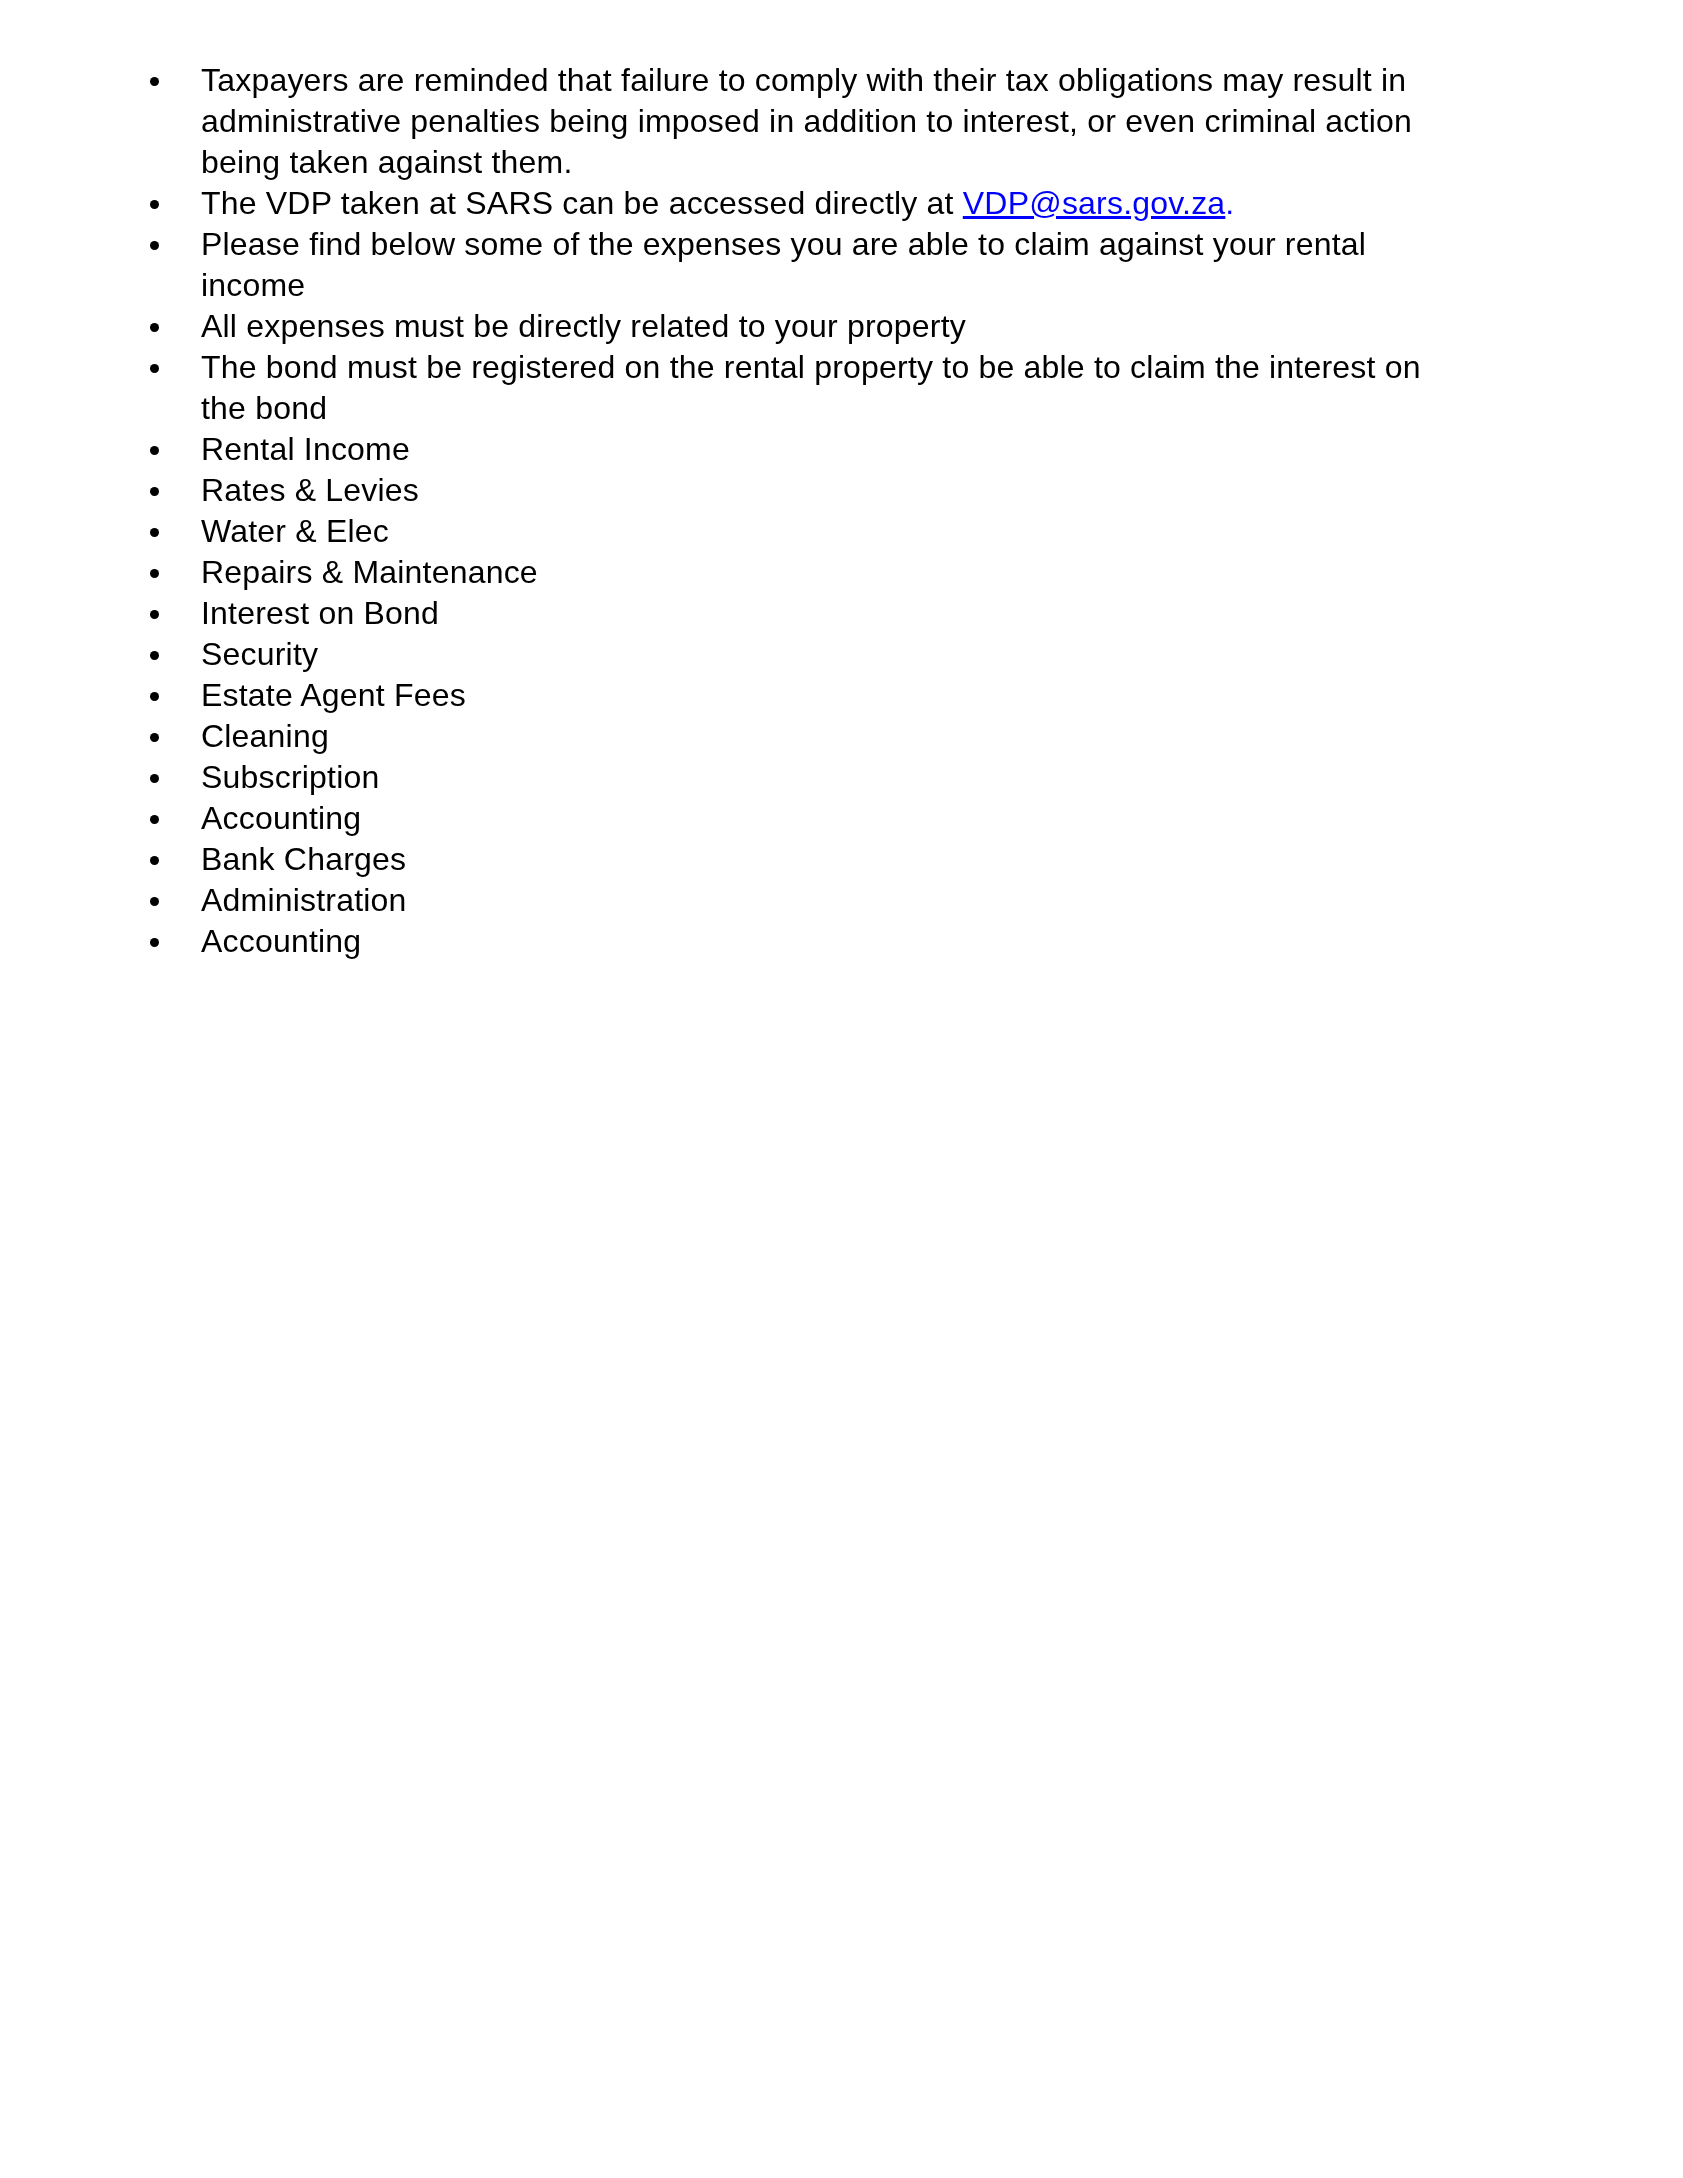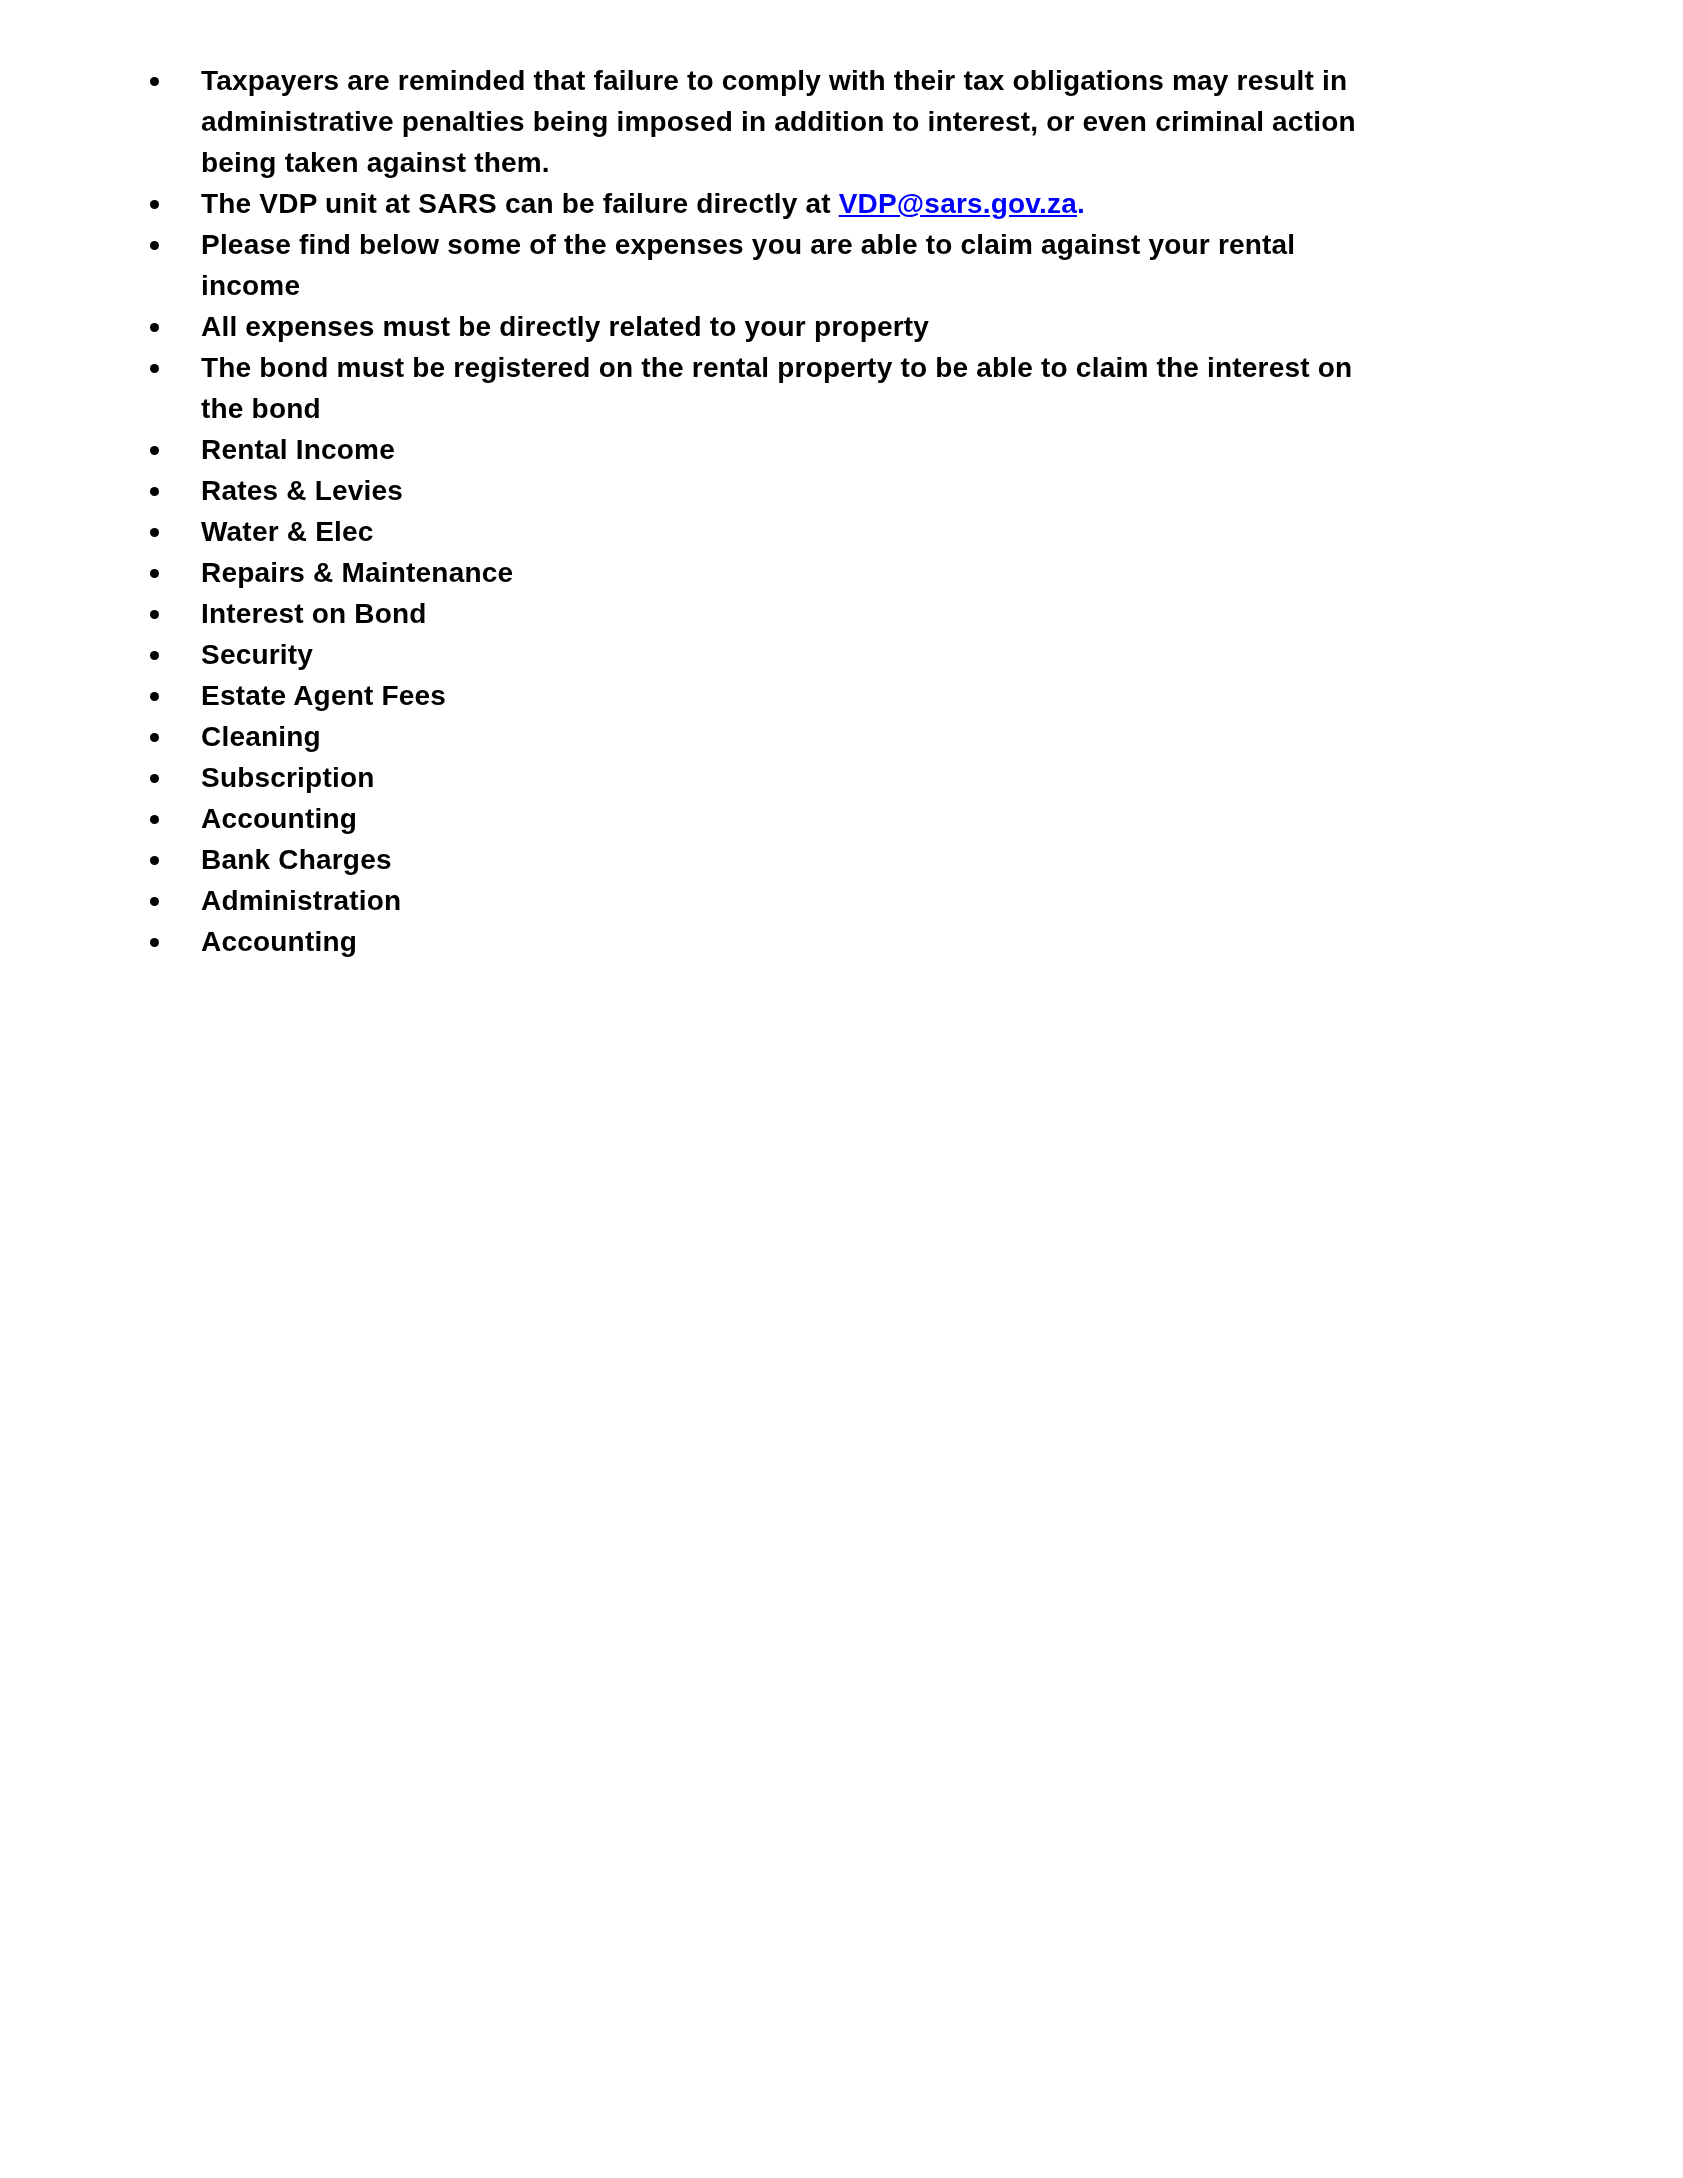--- a/index.html
+++ b/index.html
@@ -13,25 +13,24 @@
     height: 2178px;
     background: var(--page-bg);
     position: relative;
     overflow: hidden;
   }
   ul.bullet-list {
     margin: 0;
     padding: 60px 0 0 201px;
     list-style: none;
     font-family: "Liberation Sans", sans-serif;
-    font-size: 28px;
+    font-size: 32px;
     line-height: 41px;
     color: var(--text-color);
     letter-spacing: 0.2px;
-    font-weight: bold;
   }
   ul.bullet-list li {
     position: relative;
   }
   ul.bullet-list li::before {
     content: "";
     position: absolute;
     left: -51px;
     top: 17px;
     width: 9px;
@@ -54,21 +53,21 @@
 
 <div class="page">
   <ul class="bullet-list">
 
     <li>
       <span class="ln">Taxpayers are reminded that failure to comply with their tax obligations may result in</span>
       <span class="ln">administrative penalties being imposed in addition to interest, or even criminal action</span>
       <span class="ln">being taken against them.</span>
     </li>
 
-    <li><span class="seg">The VDP unit at SARS can be failure directly at </span><a class="email-link">VDP@sars.gov.za</a><span class="seg link-suffix">.</span></li>
+    <li><span class="seg">The VDP taken at SARS can be accessed directly at </span><a class="email-link">VDP@sars.gov.za</a><span class="seg link-suffix">.</span></li>
 
     <li>
       <span class="ln">Please find below some of the expenses you are able to claim against your rental</span>
       <span class="ln">income</span>
     </li>
 
     <li>
       <span class="ln">All expenses must be directly related to your property</span>
     </li>
 

